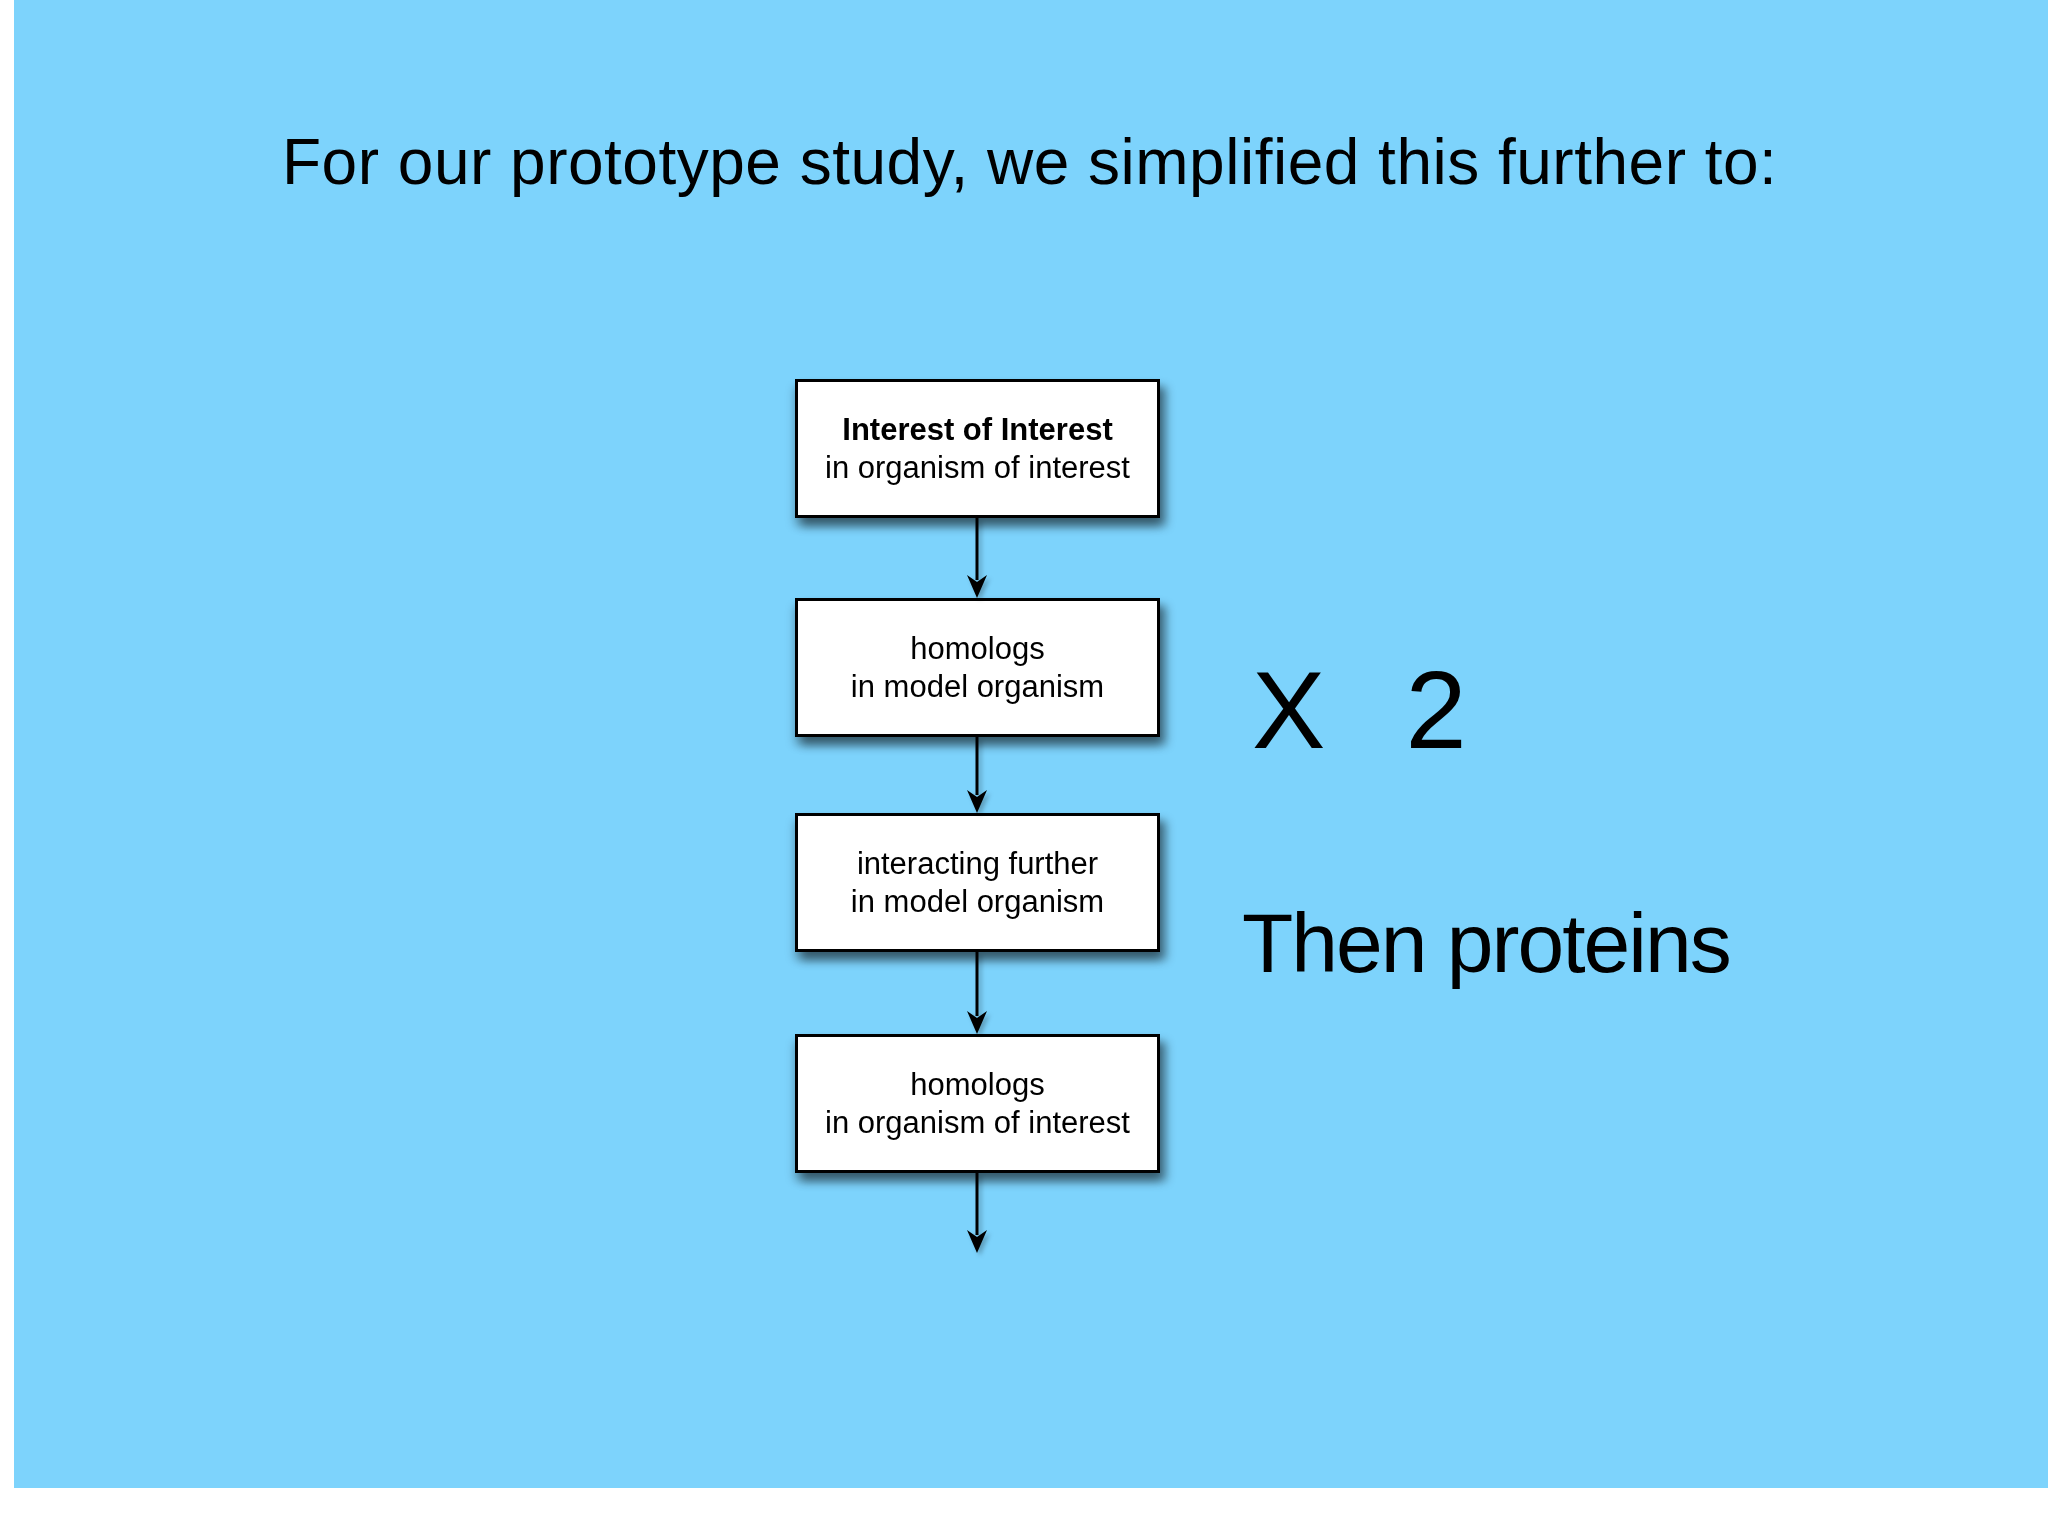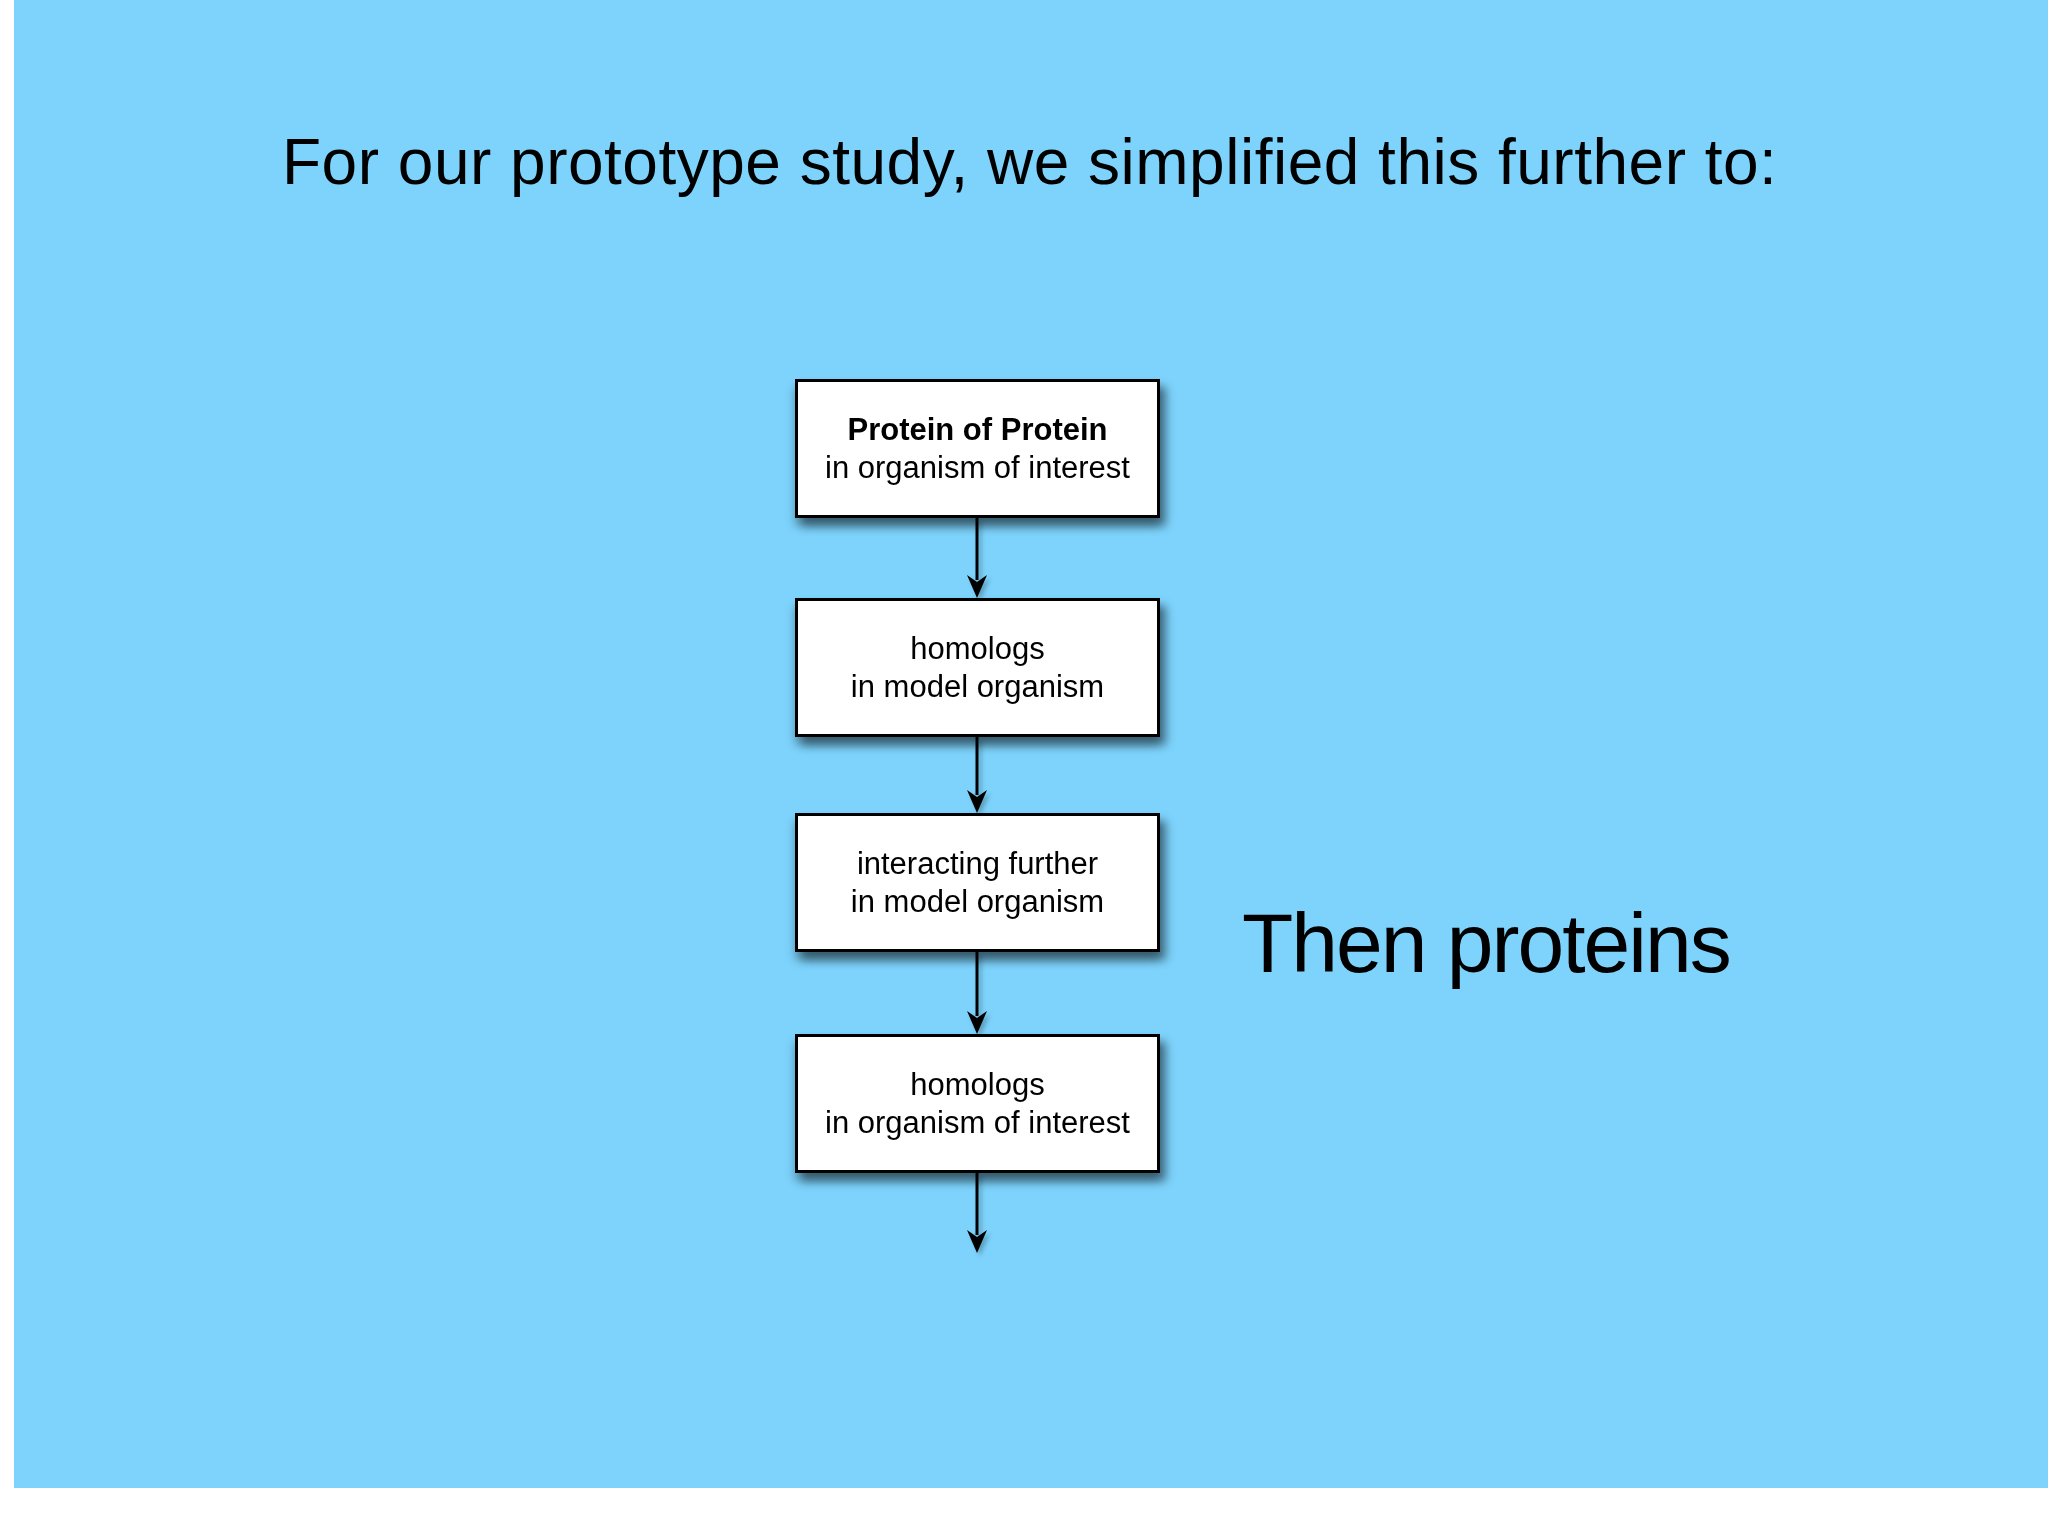--- a/index.html
+++ b/index.html
@@ -77,21 +77,21 @@
   }
 </style>
 </head>
 <body>
 
 <div class="slide">
 
   <div class="slide-title">For our prototype study, we simplified this further to:</div>
 
   <div class="flow-box node-0">
-    <span class="flow-line flow-line-1">Protein of Protein</span>
+    <span class="flow-line flow-line-1">Interest of Interest</span>
     <span class="flow-line flow-line-2">in organism of interest</span>
   </div>
 
   <div class="flow-box node-1">
     <span class="flow-line flow-line-1">homologs</span>
     <span class="flow-line flow-line-2">in model organism</span>
   </div>
 
   <div class="flow-box node-2">
     <span class="flow-line flow-line-1">interacting further</span>
@@ -114,16 +114,17 @@
   </svg>
   <svg class="flow-arrow arrow-3" viewBox="0 0 26 82" aria-hidden="true">
     <line x1="13" y1="0" x2="13" y2="64" stroke="#000" stroke-width="3"></line>
     <polygon points="3,59 13,82 23,59 13,66" fill="#000"></polygon>
   </svg>
   <svg class="flow-arrow arrow-4" viewBox="0 0 26 80" aria-hidden="true">
     <line x1="13" y1="0" x2="13" y2="62" stroke="#000" stroke-width="3"></line>
     <polygon points="3,57 13,80 23,57 13,64" fill="#000"></polygon>
   </svg>
 
+  <div class="annotation-x2">X 2</div>
 
   <div class="annotation-intersect">Then proteins</div>
 
 </div>
 
 </body></html>

